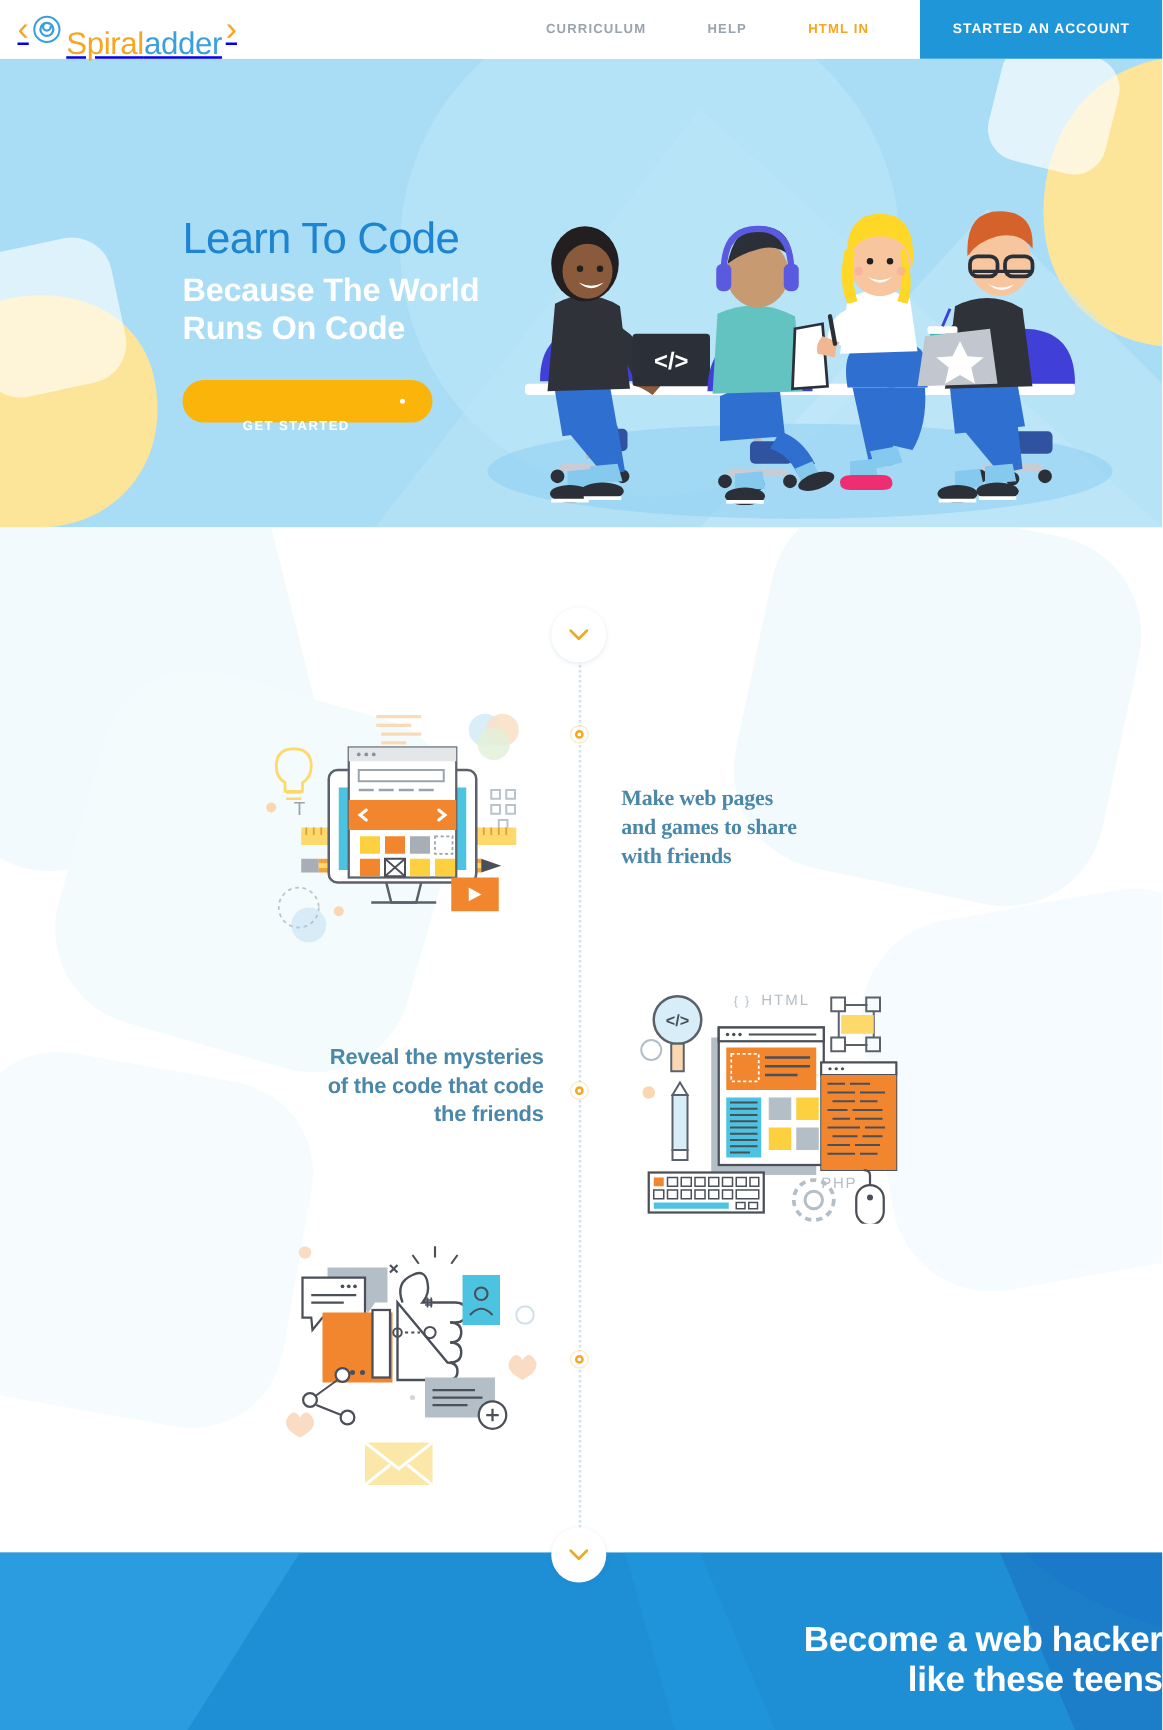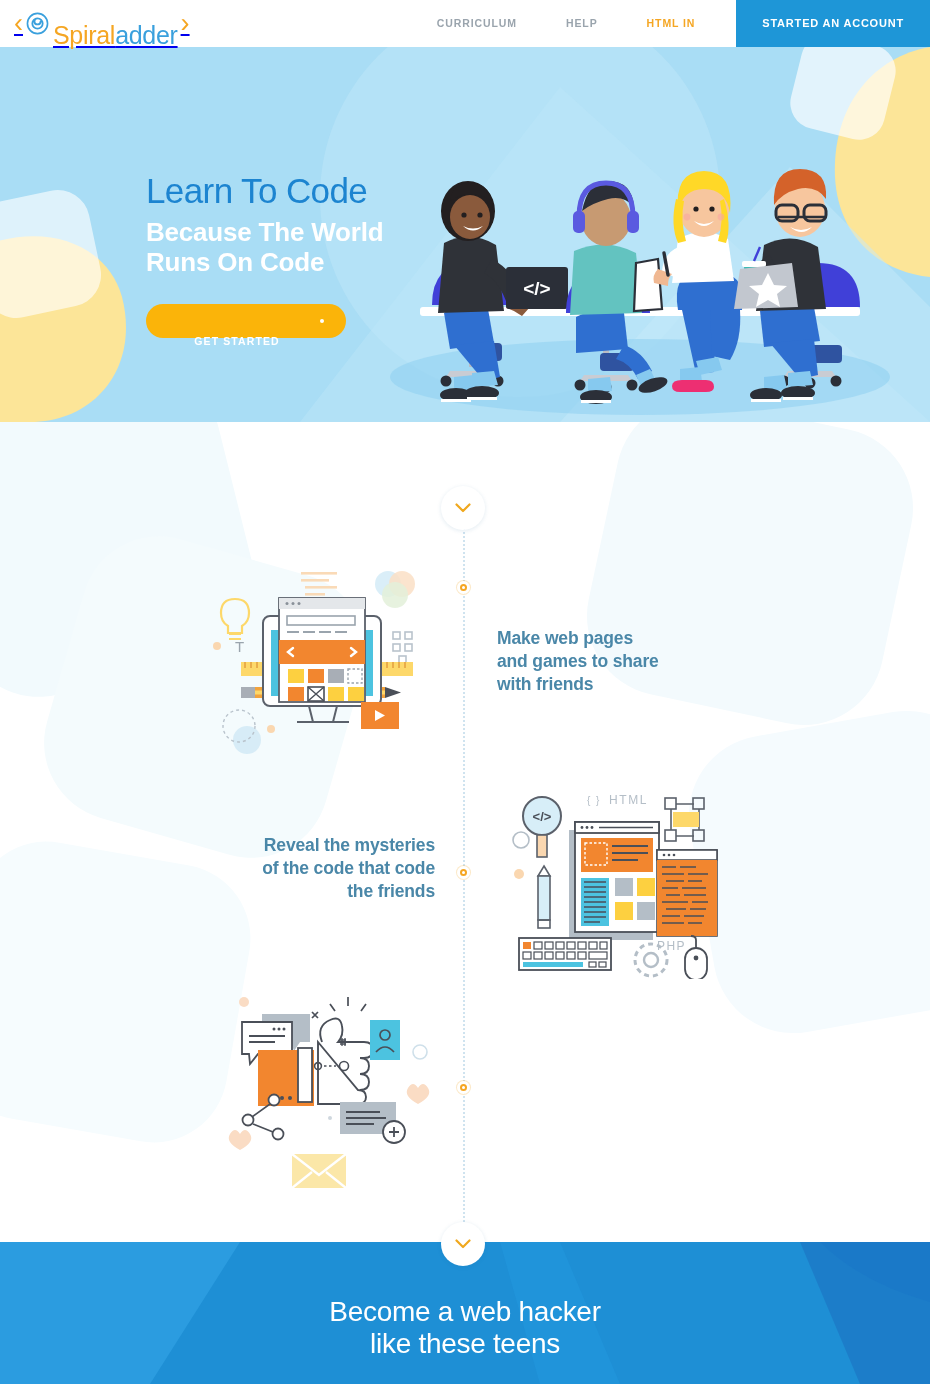--- a/index.html
+++ b/index.html
@@ -103,22 +103,22 @@
   }
   .feat-illo { position:absolute; z-index:9; }
 
   
   .band {
     position:absolute; top:1242px; left:0; width:930px; height:142px;
     background:#1e8fd5; overflow:hidden;
   }
   .band svg.bandbg { position:absolute; top:0; left:0; width:930px; height:142px; }
   .band h2 {
-    position:relative; z-index:5; text-align:center; color:#ffffff;
-    font-size:28px; font-weight:400; line-height:1.16; margin-top:54px;
+    position:relative; z-index:5; text-align:right; color:#ffffff;
+    font-size:28px; font-weight:700; line-height:1.16; margin-top:54px;
     letter-spacing:-0.3px;
   }
 </style>
 </head>
 <body>
 
 <div class="page">
 
   <div class="header">
 
@@ -400,21 +400,21 @@
 
       <rect x="156" y="148" width="38" height="27" fill="#f2862f"></rect>
       <path d="M170 156 l10 5.5 l-10 5.5 z" fill="#ffffff"></path>
 
       <circle cx="42" cy="186" r="14" fill="#cfe8f5" opacity=".8"></circle>
       <circle cx="34" cy="172" r="16" fill="none" stroke="#b9c3cc" stroke-width="1.4" stroke-dasharray="3 3"></circle>
       <circle cx="66" cy="175" r="4" fill="#fad7b0"></circle>
       <circle cx="12" cy="92" r="4" fill="#fad7b0"></circle>
     </svg>
 
-    <div class="feat-text" style="left:497px; top:205px; width:230px;">
+    <div class="feat-text" style="left:497px; top:205px; width:230px;font-family:Liberation Serif, serif;">
       <p>
         <span>Make web pages</span><br>
         <span>and games to share</span><br>
         <span>with friends</span>
       </p>
     </div>
 
     <div class="node" style="top:444px;">
         <i></i>
       </div>

